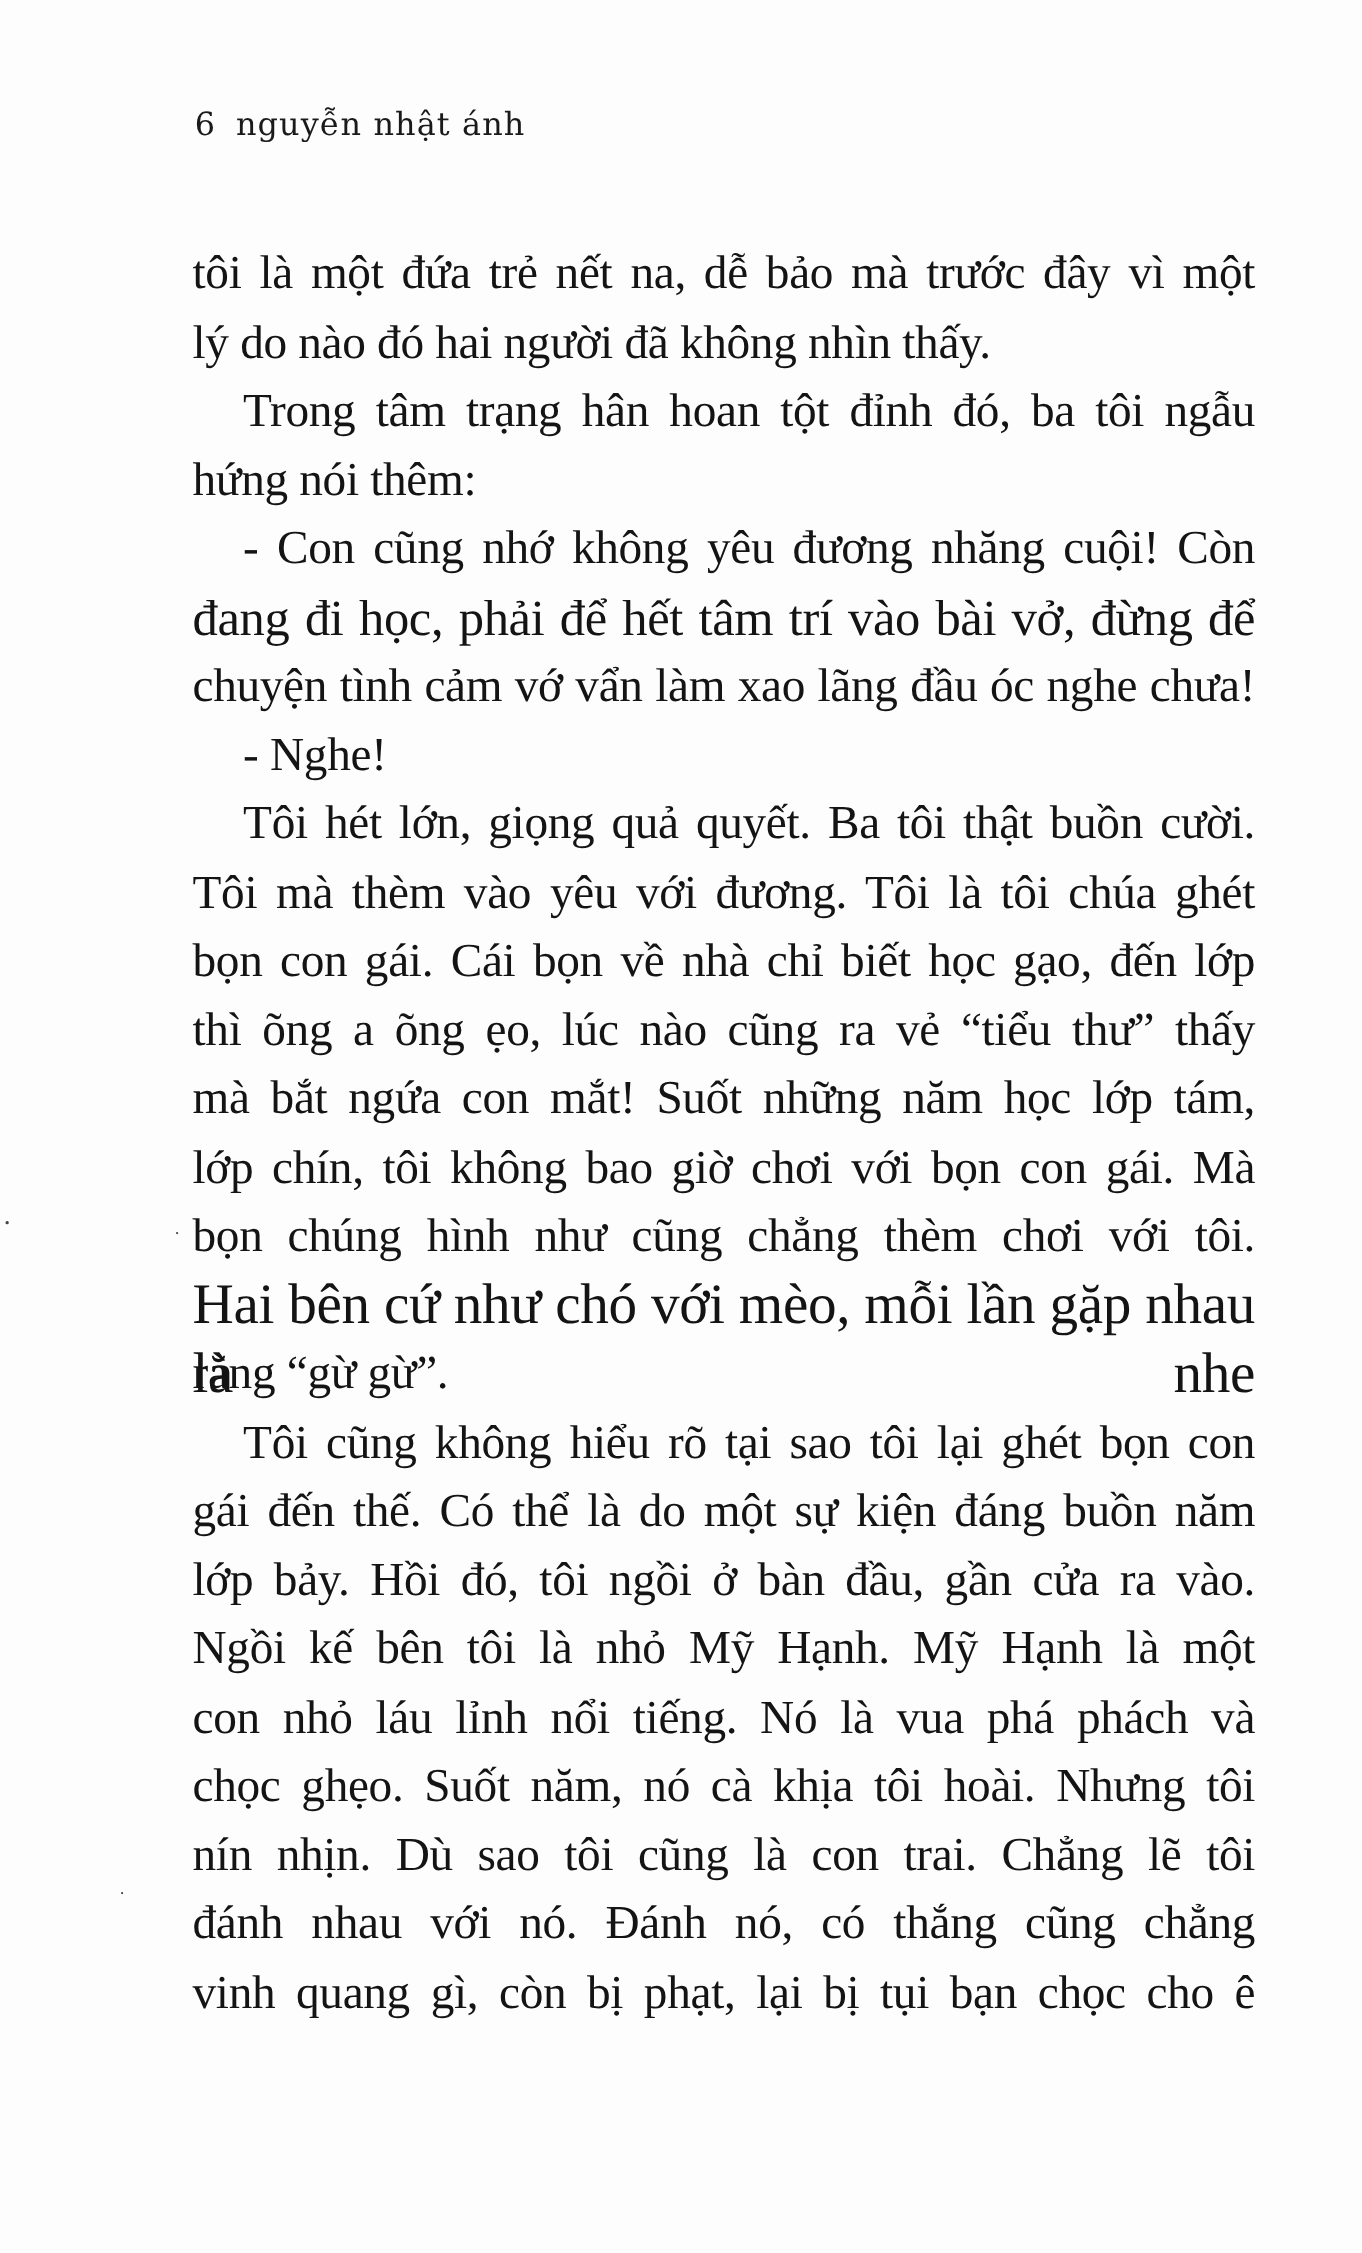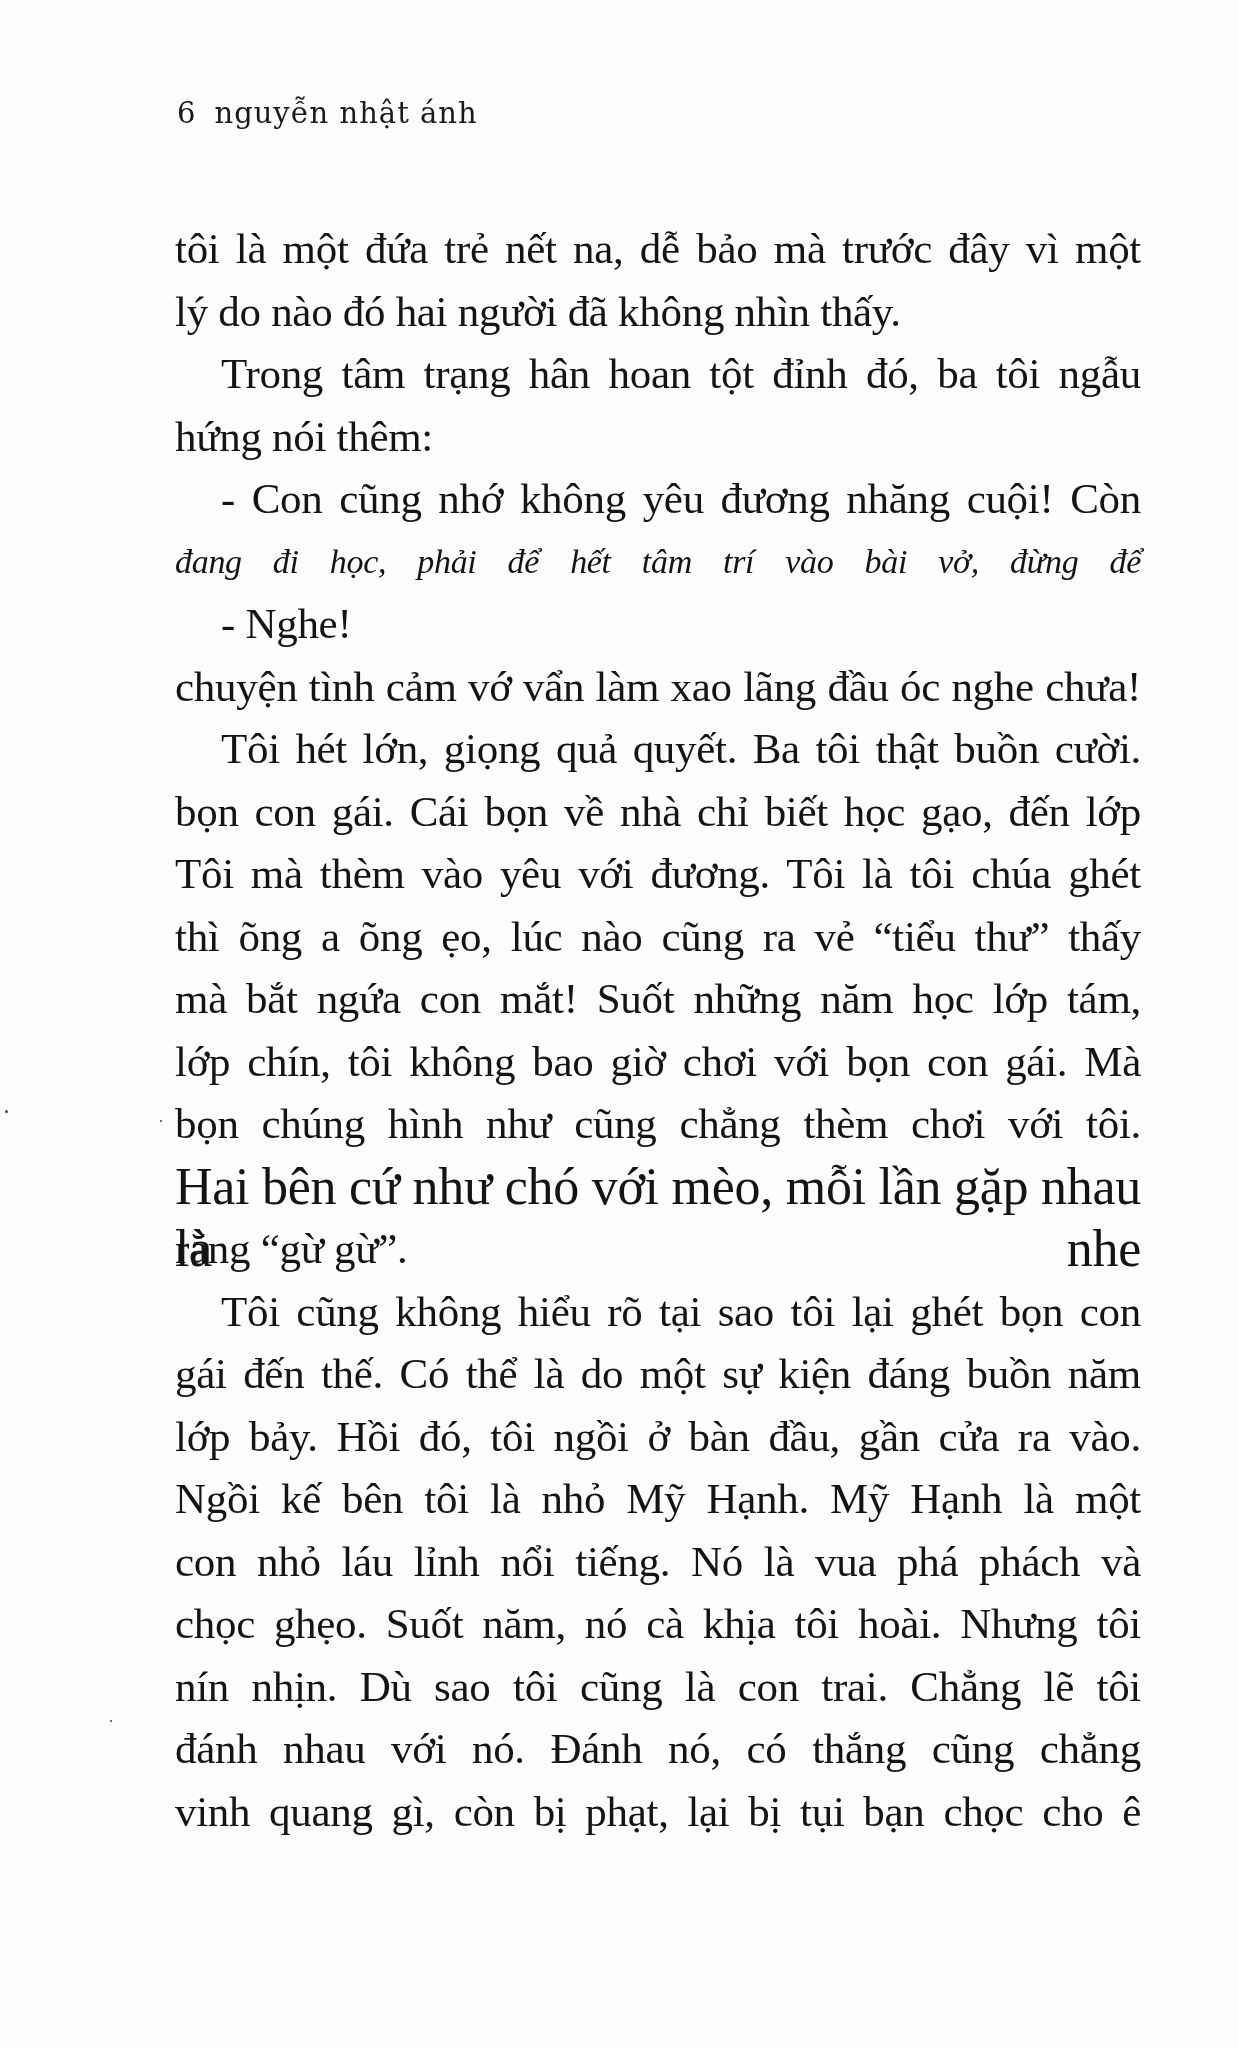--- a/index.html
+++ b/index.html
@@ -67,26 +67,26 @@
   <div class="running-head">
     <span class="page-number">6</span><span class="author">nguyễn nhật ánh</span>
   </div>
 
   <div class="body-text">
     <div class="line" style="white-space: normal; font-size: 43px;">tôi là một đứa trẻ nết na, dễ bảo mà trước đây vì một</div>
     <div class="line last" style="white-space: normal; font-size: 43px;">lý do nào đó hai người đã không nhìn thấy.</div>
     <div class="line indent" style="white-space: normal; font-size: 43px;">Trong tâm trạng hân hoan tột đỉnh đó, ba tôi ngẫu</div>
     <div class="line last" style="white-space: normal; font-size: 43px;">hứng nói thêm:</div>
     <div class="line indent" style="white-space: normal; font-size: 43px;">- Con cũng nhớ không yêu đương nhăng cuội! Còn</div>
-    <div class="line" style="white-space: normal; font-size: 34px; font-style: italic;">đang đi học, phải để hết tâm trí vào bài vở, đừng để</div>
+    <div class="line" style="white-space: normal; font-size: 46px;">đang đi học, phải để hết tâm trí vào bài vở, đừng để</div>
+    <div class="line" style="white-space: normal; font-size: 43px;">chuyện tình cảm vớ vẩn làm xao lãng đầu óc nghe chưa!</div>
     <div class="line indent last" style="white-space: normal; font-size: 43px;">- Nghe!</div>
-    <div class="line" style="white-space: normal; font-size: 43px;">chuyện tình cảm vớ vẩn làm xao lãng đầu óc nghe chưa!</div>
     <div class="line indent" style="white-space: normal; font-size: 43px;">Tôi hét lớn, giọng quả quyết. Ba tôi thật buồn cười.</div>
+    <div class="line" style="white-space: normal; font-size: 43px;">Tôi mà thèm vào yêu với đương. Tôi là tôi chúa ghét</div>
     <div class="line" style="white-space: normal; font-size: 43px;">bọn con gái. Cái bọn về nhà chỉ biết học gạo, đến lớp</div>
-    <div class="line" style="white-space: normal; font-size: 43px;">Tôi mà thèm vào yêu với đương. Tôi là tôi chúa ghét</div>
     <div class="line" style="white-space: normal; font-size: 43px;">thì õng a õng ẹo, lúc nào cũng ra vẻ “tiểu thư” thấy</div>
     <div class="line" style="white-space: normal; font-size: 43px;">mà bắt ngứa con mắt! Suốt những năm học lớp tám,</div>
     <div class="line" style="white-space: normal; font-size: 43px;">lớp chín, tôi không bao giờ chơi với bọn con gái. Mà</div>
     <div class="line" style="white-space: normal; font-size: 43px;">bọn chúng hình như cũng chẳng thèm chơi với tôi.</div>
     <div class="line" style="white-space: normal; font-size: 52px;">Hai bên cứ như chó với mèo, mỗi lần gặp nhau là nhe</div>
     <div class="line last" style="white-space: normal; font-size: 43px;">răng “gừ gừ”.</div>
     <div class="line indent" style="white-space: normal; font-size: 43px;">Tôi cũng không hiểu rõ tại sao tôi lại ghét bọn con</div>
     <div class="line" style="white-space: normal; font-size: 43px;">gái đến thế. Có thể là do một sự kiện đáng buồn năm</div>
     <div class="line" style="white-space: normal; font-size: 43px;">lớp bảy. Hồi đó, tôi ngồi ở bàn đầu, gần cửa ra vào.</div>
     <div class="line" style="white-space: normal; font-size: 43px;">Ngồi kế bên tôi là nhỏ Mỹ Hạnh. Mỹ Hạnh là một</div>

